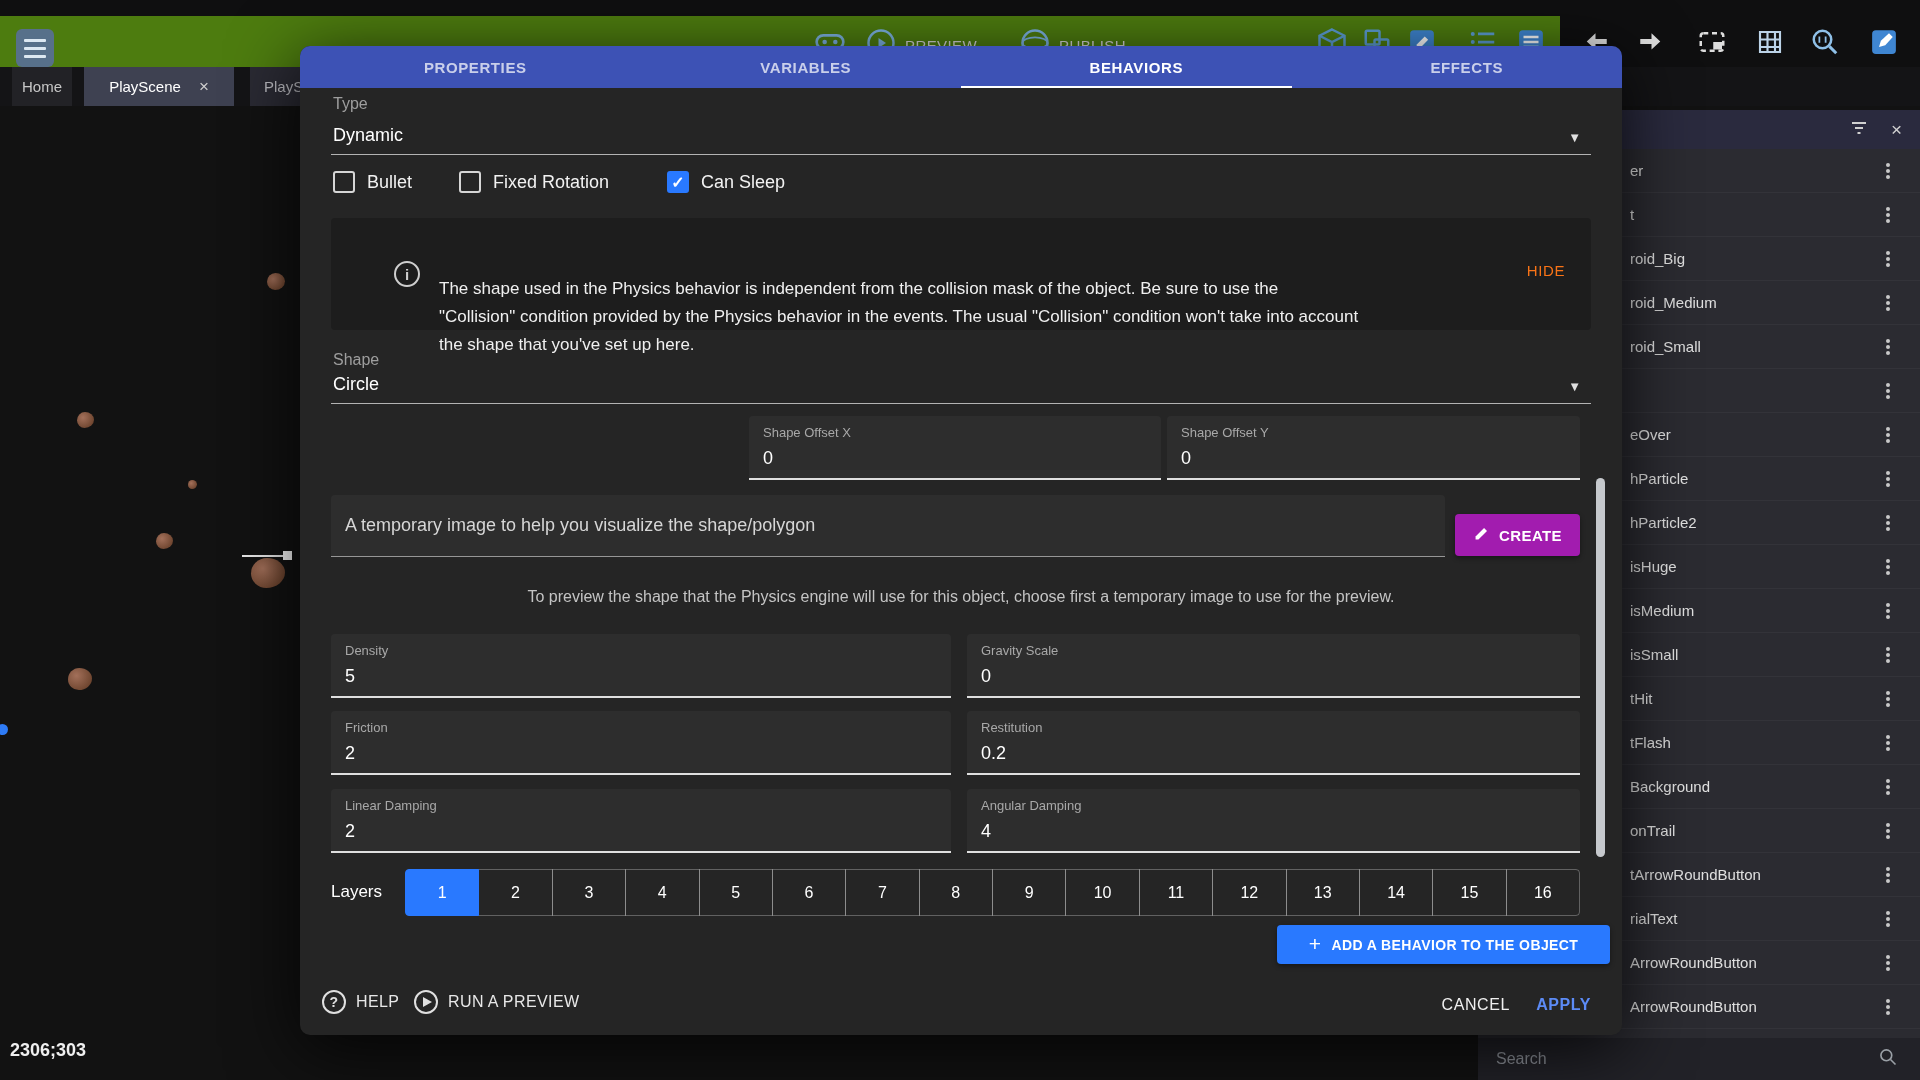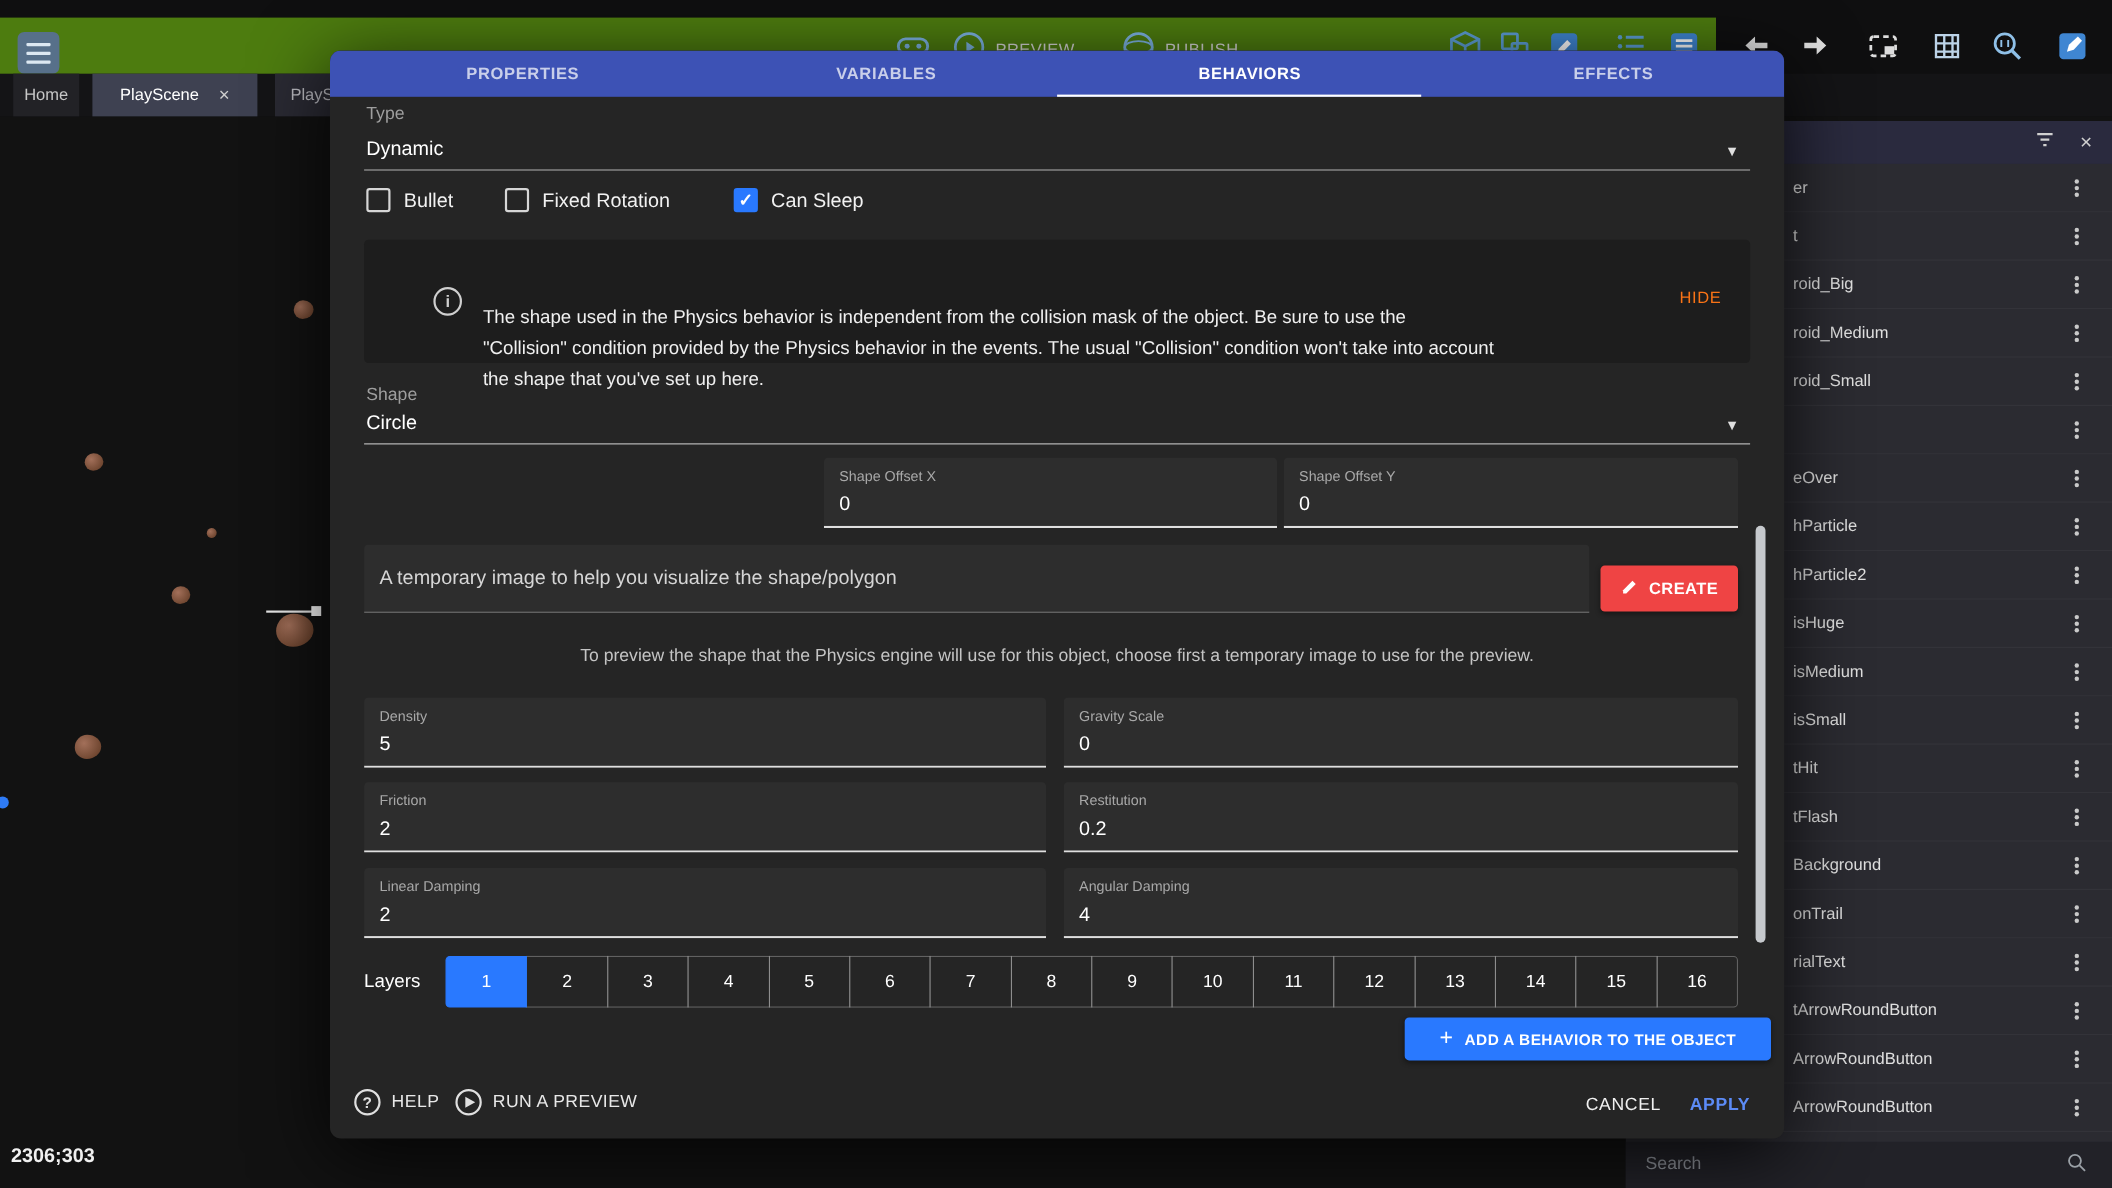--- a/index.html
+++ b/index.html
@@ -88,21 +88,21 @@
   #density-field{left:31px;top:588px;width:620px;}
   #gravity-field{left:667px;top:588px;width:613px;}
   #friction-field{left:31px;top:665px;width:620px;}
   #restitution-field{left:667px;top:665px;width:613px;}
   #linear-damping-field{left:31px;top:743px;width:620px;}
   #angular-damping-field{left:667px;top:743px;width:613px;}
 
   .temp-field{position:absolute;left:31px;top:449px;width:1114px;height:62px;background:#2d2d2d;
     border-bottom:1px solid rgba(255,255,255,.5);border-radius:4px 4px 0 0;display:flex;align-items:center;cursor:text;}
   .temp-field .ph{color:#d6d6d6;font-size:18px;padding-left:14px;}
-  .create-btn{position:absolute;left:1155px;top:468px;width:125px;height:42px;background:#ef4444;border-radius:4px;
+  .create-btn{position:absolute;left:1155px;top:468px;width:125px;height:42px;background:#a21caf;border-radius:4px;
     display:flex;align-items:center;justify-content:center;gap:9px;color:#fff;font-size:15px;font-weight:700;
     letter-spacing:.4px;cursor:pointer;box-shadow:0 2px 5px rgba(0,0,0,.4);}
   .preview-note{position:absolute;left:0;right:0;top:542px;text-align:center;color:#c4c4c4;font-size:16px;}
 
   .layers-label{position:absolute;left:31px;top:836px;color:#fff;font-size:17px;}
   .layer-buttons{position:absolute;left:105px;top:823px;width:1175px;height:47px;display:flex;}
   .layer-btn{flex:1;display:flex;align-items:center;justify-content:center;color:#fff;font-size:16px;
     border:1px solid rgba(255,255,255,.28);margin-left:-1px;cursor:pointer;}
   .layer-btn:first-child{margin-left:0;border-radius:4px 0 0 4px;}
   .layer-btn:last-child{border-radius:0 4px 4px 0;}
@@ -324,25 +324,25 @@
       </div>
       <div class="obj-row">
         <span>Background</span>
         <span class="kebab"></span>
       </div>
       <div class="obj-row">
         <span>onTrail</span>
         <span class="kebab"></span>
       </div>
       <div class="obj-row">
+        <span>tArrowRoundButton</span>
+        <span class="kebab"></span>
+      </div>
+      <div class="obj-row">
         <span>rialText</span>
-        <span class="kebab"></span>
-      </div>
-      <div class="obj-row">
-        <span>tArrowRoundButton</span>
         <span class="kebab"></span>
       </div>
       <div class="obj-row">
         <span>ArrowRoundButton</span>
         <span class="kebab"></span>
       </div>
       <div class="obj-row">
         <span>ArrowRoundButton</span>
         <span class="kebab"></span>
       </div>

